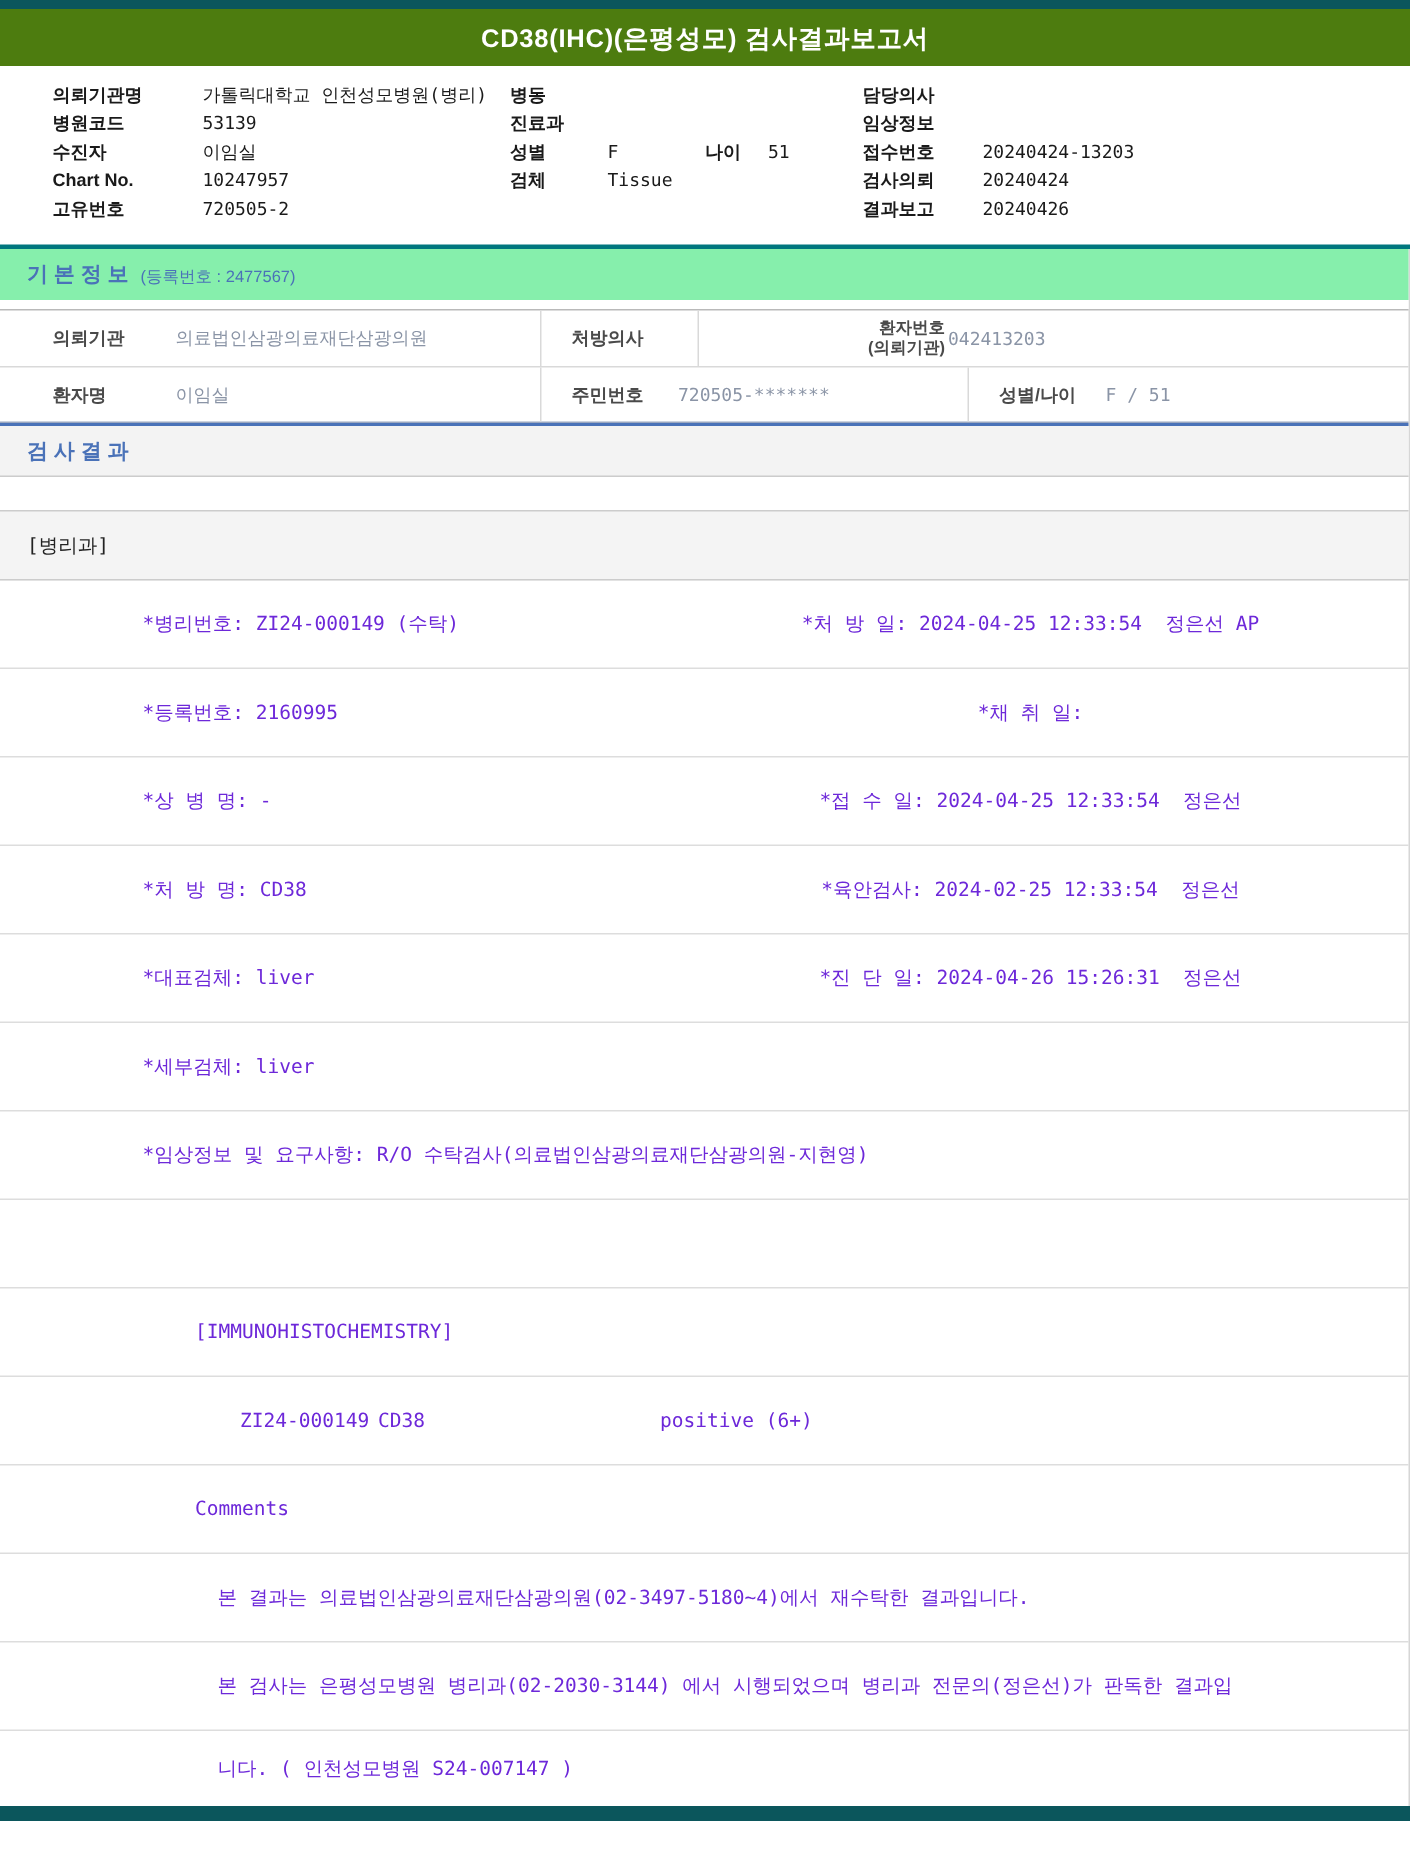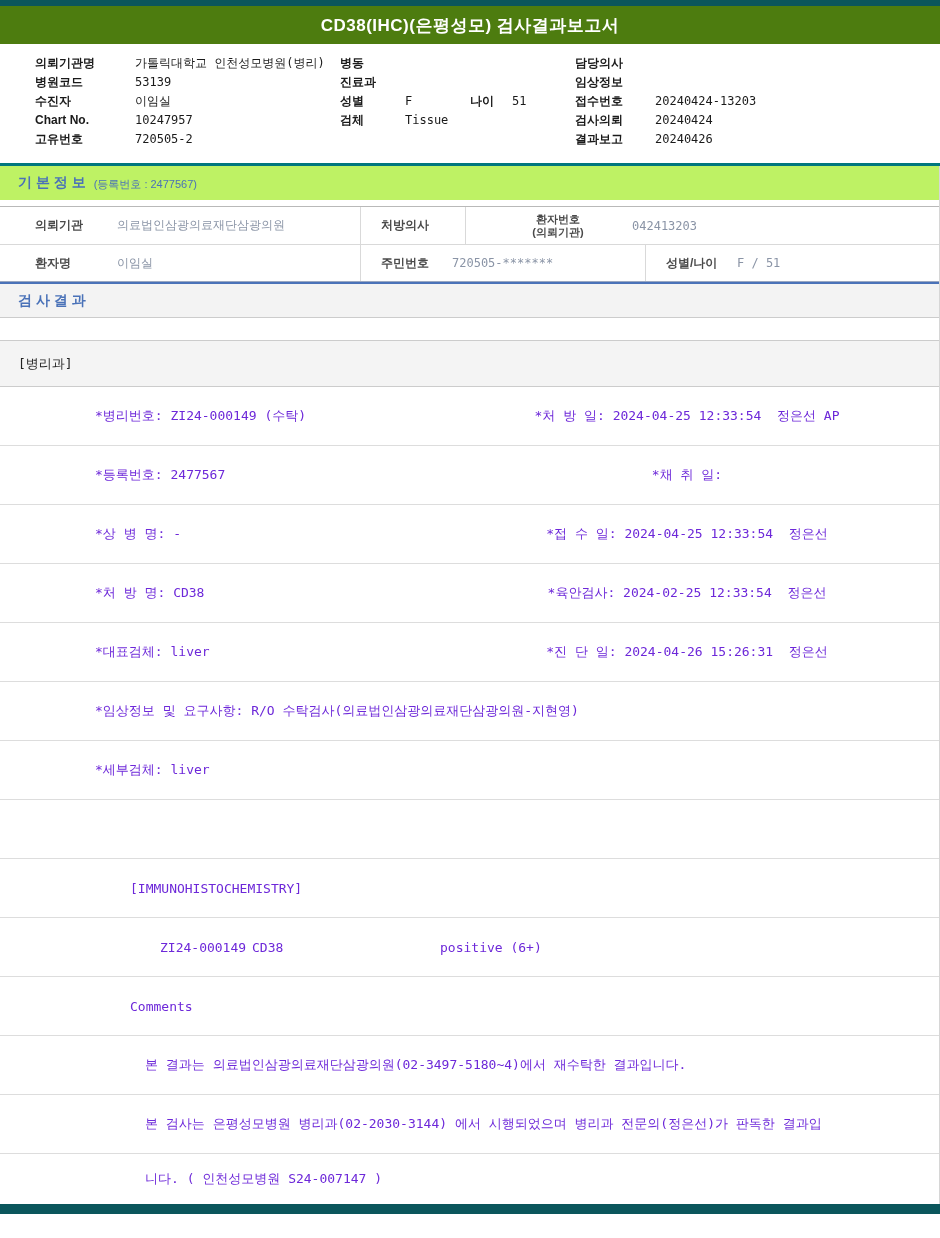--- a/index.html
+++ b/index.html
@@ -38,41 +38,41 @@
   .ph-label { font-weight: bold; color: #1a1a1a; }
   .ph-col1 .ph-label { width: 100px; }
   .ph-col2 .ph-label { width: 65px; }
   .ph-col3 .ph-label { width: 80px; }
   .ph-label2 { font-weight: bold; color: #1a1a1a; width: 42px; }
   .ph-value { font-family: "DejaVu Sans Mono", "Liberation Mono", monospace; color: #1a1a1a; }
   .ph-value.w65 { width: 65px; }
   
   .content-wrap { border-right: 1px solid #d6d6d6; }
   .band-basic {
-    background: #bef264;
+    background: #86efac;
     height: 34px;
     display: flex; align-items: center;
     padding-left: 18px;
   }
   .section-title { color: #4a72b8; font-weight: bold; font-size: 14px; }
   .section-sub { color: #4a72b8; font-size: 11px; margin-left: 8px; padding-top: 2px; }
   .gap6 { height: 6px; background: #fff; }
   
   .basic-table { border-top: 1px solid #b9b9b9; border-bottom: 1px solid #9aa7c0; }
   .bi-row {
     display: grid;
     grid-template-columns: 115px 230px 105px 180px 105px 1fr;
     height: 37px;
   }
   .bi-row + .bi-row { border-top: 1px solid #d9d9d9; }
   .bi-cell { display: flex; align-items: center; height: 100%; font-size: 12px; }
   .bi-label { font-weight: bold; color: #4a4a4a; padding-left: 20px; margin-left: 15px; }
   .bi-label.vline, .bi-cell.vline { border-left: 1px solid #d9d9d9; }
   .bi-value { color: #8a94a6; font-family: "DejaVu Sans Mono", "Liberation Mono", monospace; padding-left: 2px; }
-  .two-line { flex-direction: column; justify-content: center; align-items: center; line-height: 13px; font-size: 11px; }
+  .two-line { flex-direction: column; justify-content: center; align-items: flex-end; line-height: 13px; font-size: 11px; }
   
   .band-results {
     border-top: 2px solid #4a72b8;
     border-bottom: 1px solid #cccccc;
     background: #f3f3f3;
     height: 36px;
     display: flex; align-items: center;
     padding-left: 18px;
   }
   .gap-white { height: 22px; background: #fff; }
@@ -216,41 +216,41 @@
 
   <div class="dept-row">
     <span>[병리과]</span>
   </div>
 
   <div class="res-row">
     <span class="res-left">*병리번호: ZI24-000149 (수탁)</span>
     <span class="res-right">*처 방 일: 2024-04-25 12:33:54  정은선 AP</span>
   </div>
   <div class="res-row">
-    <span class="res-left">*등록번호: 2477567</span>
+    <span class="res-left">*등록번호: 2160995</span>
     <span class="res-right">*채 취 일:</span>
   </div>
   <div class="res-row">
     <span class="res-left">*상 병 명: -</span>
     <span class="res-right">*접 수 일: 2024-04-25 12:33:54  정은선</span>
   </div>
   <div class="res-row">
     <span class="res-left">*처 방 명: CD38</span>
     <span class="res-right">*육안검사: 2024-02-25 12:33:54  정은선</span>
   </div>
   <div class="res-row">
     <span class="res-left">*대표검체: liver</span>
     <span class="res-right">*진 단 일: 2024-04-26 15:26:31  정은선</span>
   </div>
   <div class="res-row">
+    <span class="res-left">*세부검체: liver</span>
+    <span class="res-right"></span>
+  </div>
+  <div class="res-row">
     <span class="res-left">*임상정보 및 요구사항: R/O 수탁검사(의료법인삼광의료재단삼광의원-지현영)</span>
-    <span class="res-right"></span>
-  </div>
-  <div class="res-row">
-    <span class="res-left">*세부검체: liver</span>
     <span class="res-right"></span>
   </div>
 
   <div class="res-row"></div>
 
   <div class="res-row">
     <span class="ind130">[IMMUNOHISTOCHEMISTRY]</span>
   </div>
 
   <div class="res-row">

